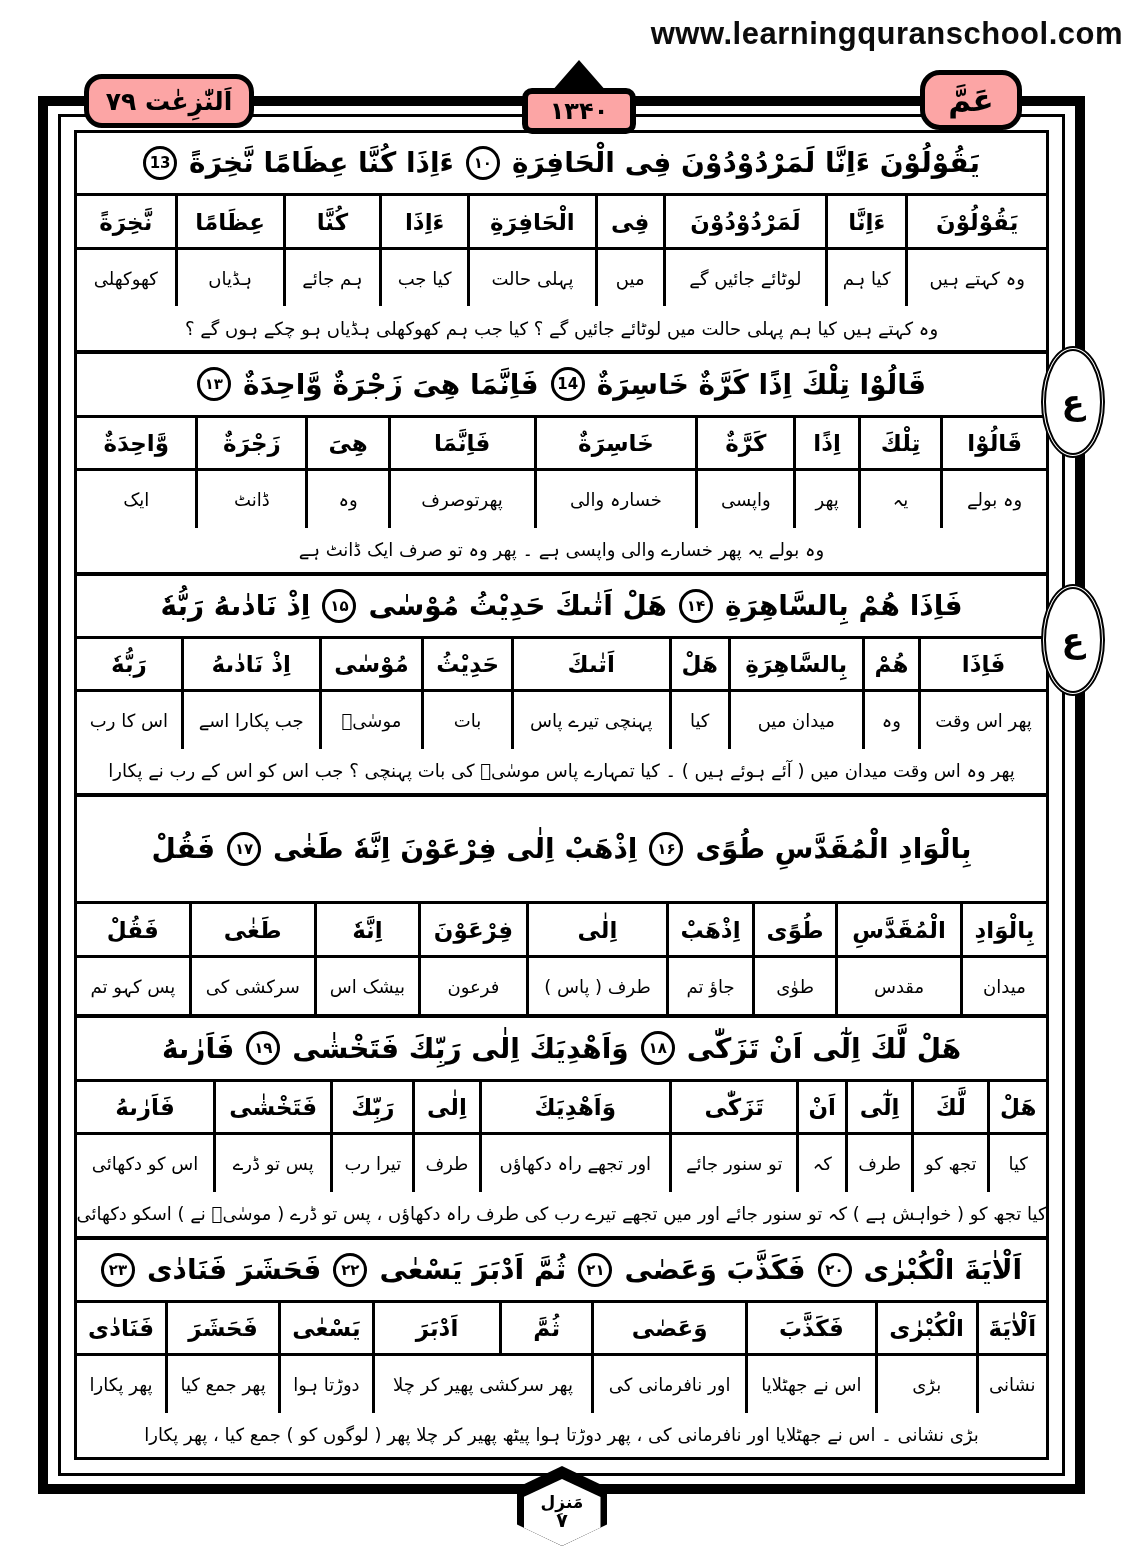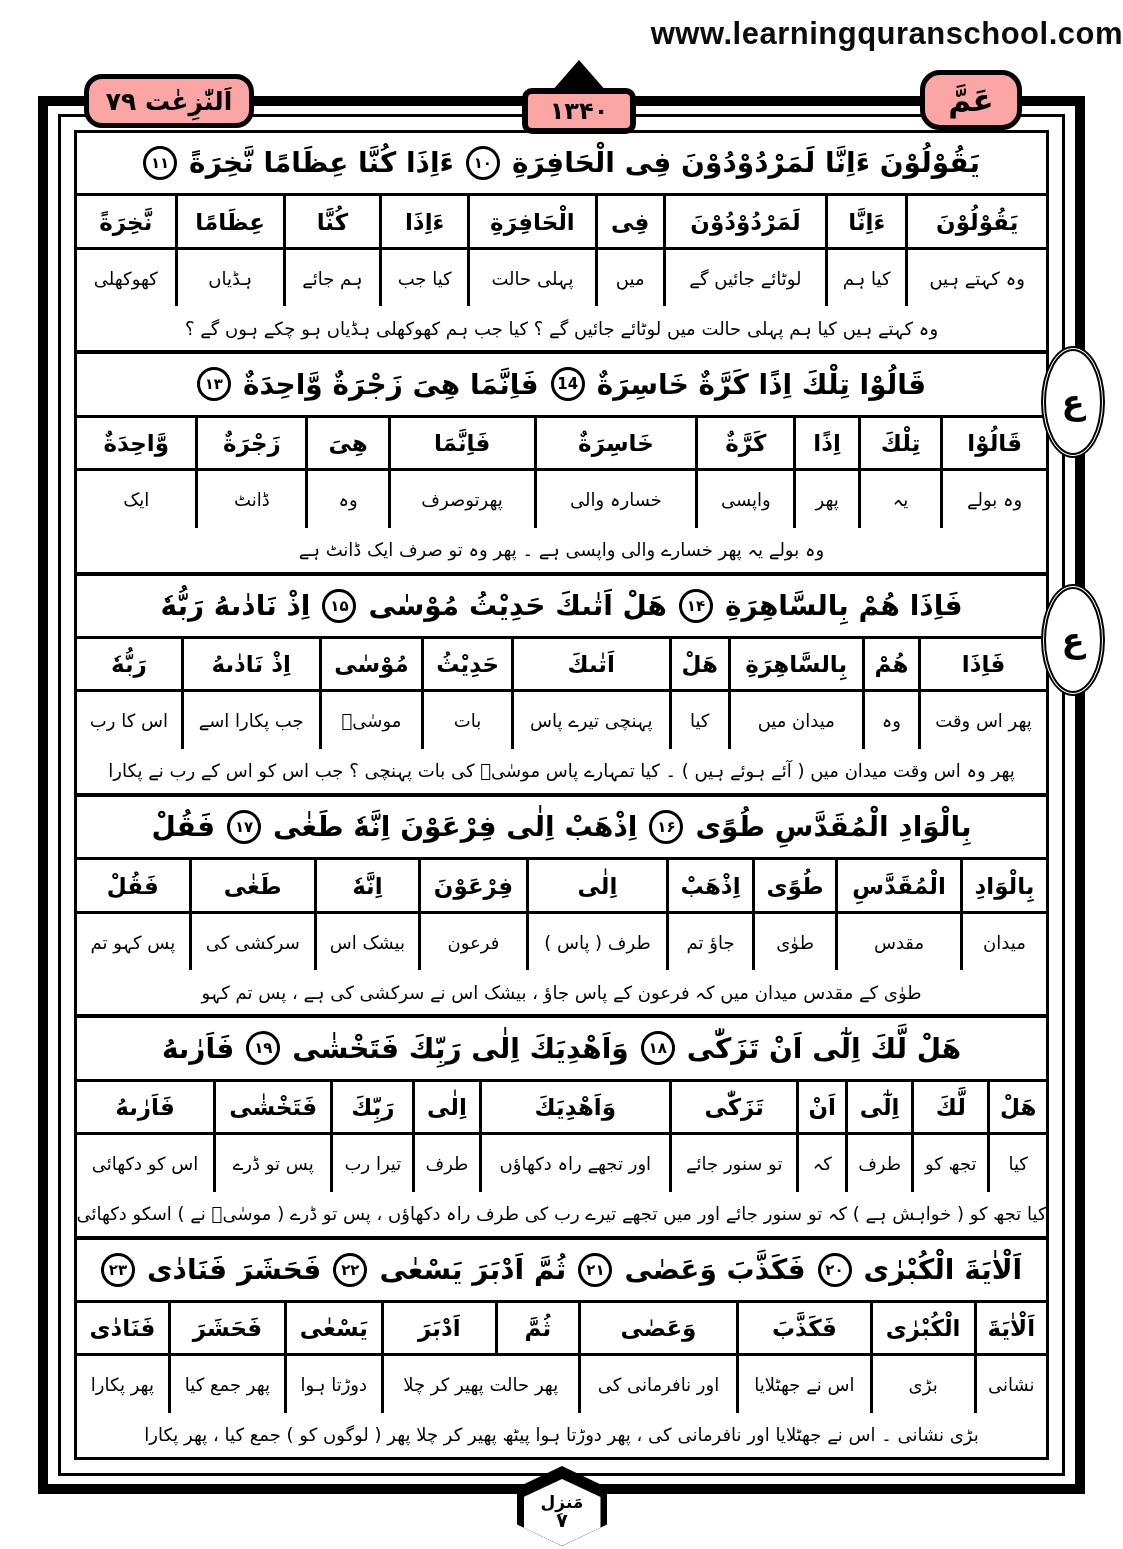--- a/index.html
+++ b/index.html
@@ -97,21 +97,21 @@
 
 <div class="ruku ruku-1">ع</div>
 <div class="ruku ruku-2">ع</div>
 
 <div class="content-box" id="blocks">
     <section class="block">
       <div class="verse">
         <span class="vtext">يَقُوْلُوْنَ ءَاِنَّا لَمَرْدُوْدُوْنَ فِى الْحَافِرَةِ</span>
         <span class="vnum">۱۰</span>
         <span class="vtext">ءَاِذَا كُنَّا عِظَامًا نَّخِرَةً</span>
-        <span class="vnum">۱۱</span>
+        <span class="vnum">13</span>
       </div>
       <table class="word-table">
         <tbody>
           <tr class="arabic-row">
             <td class="acell">يَقُوْلُوْنَ</td>
             <td class="acell">ءَاِنَّا</td>
             <td class="acell">لَمَرْدُوْدُوْنَ</td>
             <td class="acell">فِى</td>
             <td class="acell">الْحَافِرَةِ</td>
             <td class="acell">ءَاِذَا</td>
@@ -232,21 +232,20 @@
             <td class="ucell">طوٰی</td>
             <td class="ucell">جاؤ تم</td>
             <td class="ucell">طرف ( پاس )</td>
             <td class="ucell">فرعون</td>
             <td class="ucell">بیشک اس</td>
             <td class="ucell">سرکشی کی</td>
             <td class="ucell">پس کہو تم</td>
           </tr>
         </tbody>
       </table>
-      <div class="full-translation">طوٰی کے مقدس میدان میں کہ فرعون کے پاس جاؤ ، بیشک اس نے سرکشی کی ہے ، پس تم کہو</div>
     </section>
     <section class="block">
       <div class="verse">
         <span class="vtext">هَلْ لَّكَ اِلٰٓى اَنْ تَزَكّٰى</span>
         <span class="vnum">۱۸</span>
         <span class="vtext">وَاَهْدِيَكَ اِلٰى رَبِّكَ فَتَخْشٰى</span>
         <span class="vnum">۱۹</span>
         <span class="vtext">فَاَرٰىهُ</span>
       </div>
       <table class="word-table">
@@ -301,21 +300,21 @@
             <td class="acell">اَدْبَرَ</td>
             <td class="acell">يَسْعٰى</td>
             <td class="acell">فَحَشَرَ</td>
             <td class="acell">فَنَادٰى</td>
           </tr>
           <tr class="urdu-row">
             <td class="ucell">نشانی</td>
             <td class="ucell">بڑی</td>
             <td class="ucell">اس نے جھٹلایا</td>
             <td class="ucell">اور نافرمانی کی</td>
-            <td class="ucell" colspan="2">پھر حالت پھیر کر چلا</td>
+            <td class="ucell" colspan="2">پھر سرکشی پھیر کر چلا</td>
             <td class="ucell">دوڑتا ہوا</td>
             <td class="ucell">پھر جمع کیا</td>
             <td class="ucell">پھر پکارا</td>
           </tr>
         </tbody>
       </table>
       <div class="full-translation">بڑی نشانی ۔ اس نے جھٹلایا اور نافرمانی کی ، پھر دوڑتا ہوا پیٹھ پھیر کر چلا پھر ( لوگوں کو ) جمع کیا ، پھر پکارا</div>
     </section>
   </div>
 

